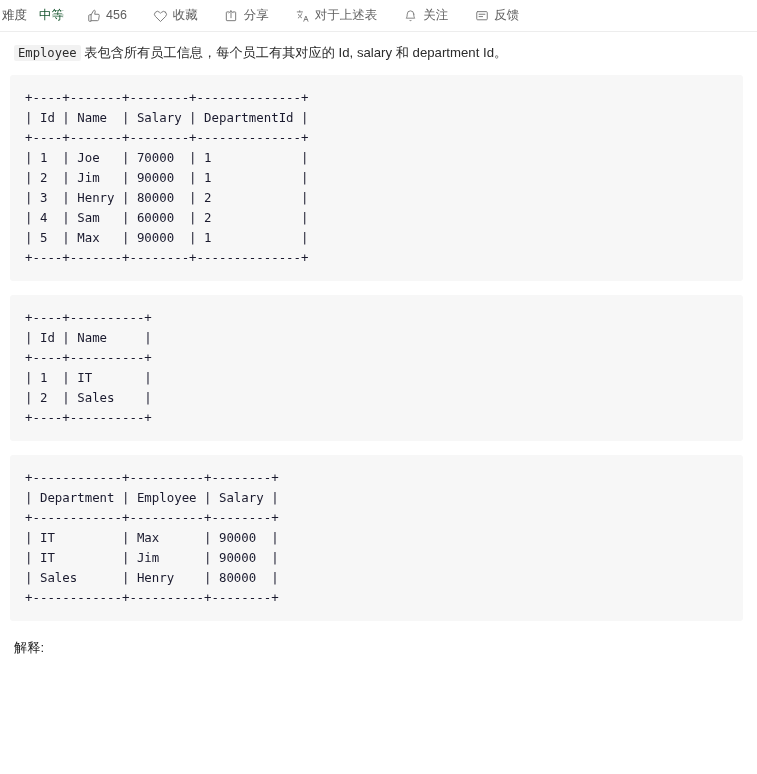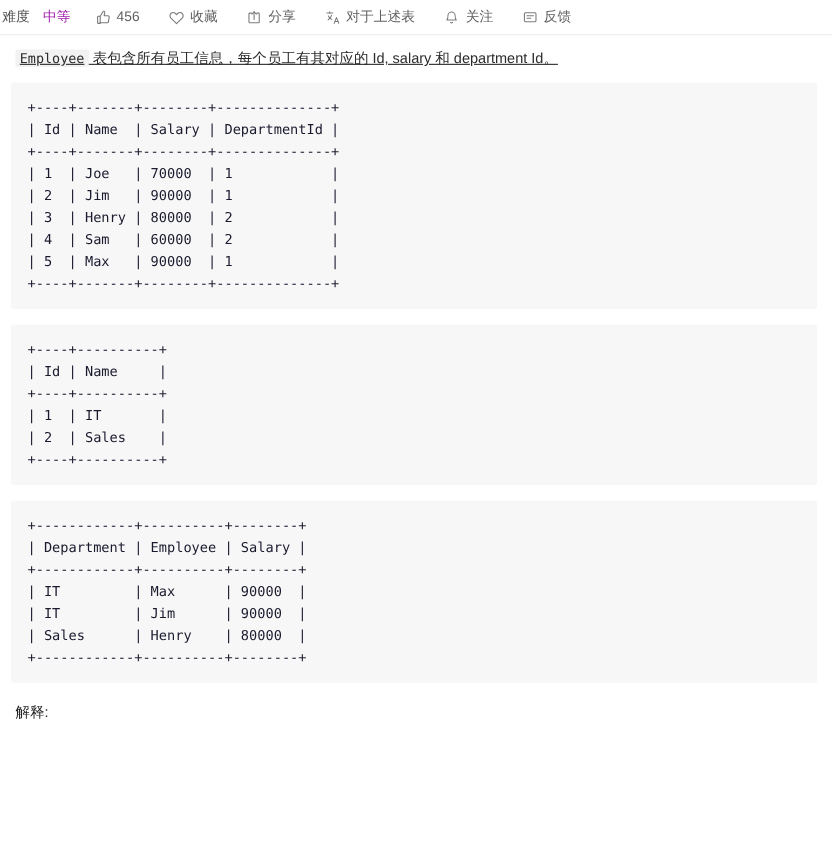--- a/index.html
+++ b/index.html
@@ -28,21 +28,21 @@
     display: flex;
     align-items: center;
     gap: 5px;
     margin-right: 26px;
     white-space: nowrap;
     cursor: pointer;
     line-height: 1;
   }
   .action-item:first-child { margin-right: 22px; cursor: default; }
   .diff-label { color: #525252; }
-  .diff-value { color: #a21caf; margin-left: 7px; }
+  .diff-value { color: #14532d; margin-left: 7px; }
   .ico {
     display: inline-flex;
     align-items: center;
     justify-content: center;
     width: 15px;
     height: 15px;
     color: #7b7b7b;
     flex: 0 0 auto;
   }
   .ico svg { display: block; }
@@ -58,21 +58,20 @@
     letter-spacing: .2px;
   }
   .breadcrumb .chev { margin-left: 4px; }
 
   .para {
     font-size: 13.2px;
     line-height: 1.55;
     color: #2b2b2b;
     padding: 0 0 0 4px;
     margin: 11px 0 12px 0;
-    text-decoration: underline;
   }
   code.inline {
     font-family: "DejaVu Sans Mono", monospace;
     font-size: 12.2px;
     background: #f2f2f2;
     border-radius: 2px;
     padding: 1px 4px;
     color: #2b2b2b;
   }
 

